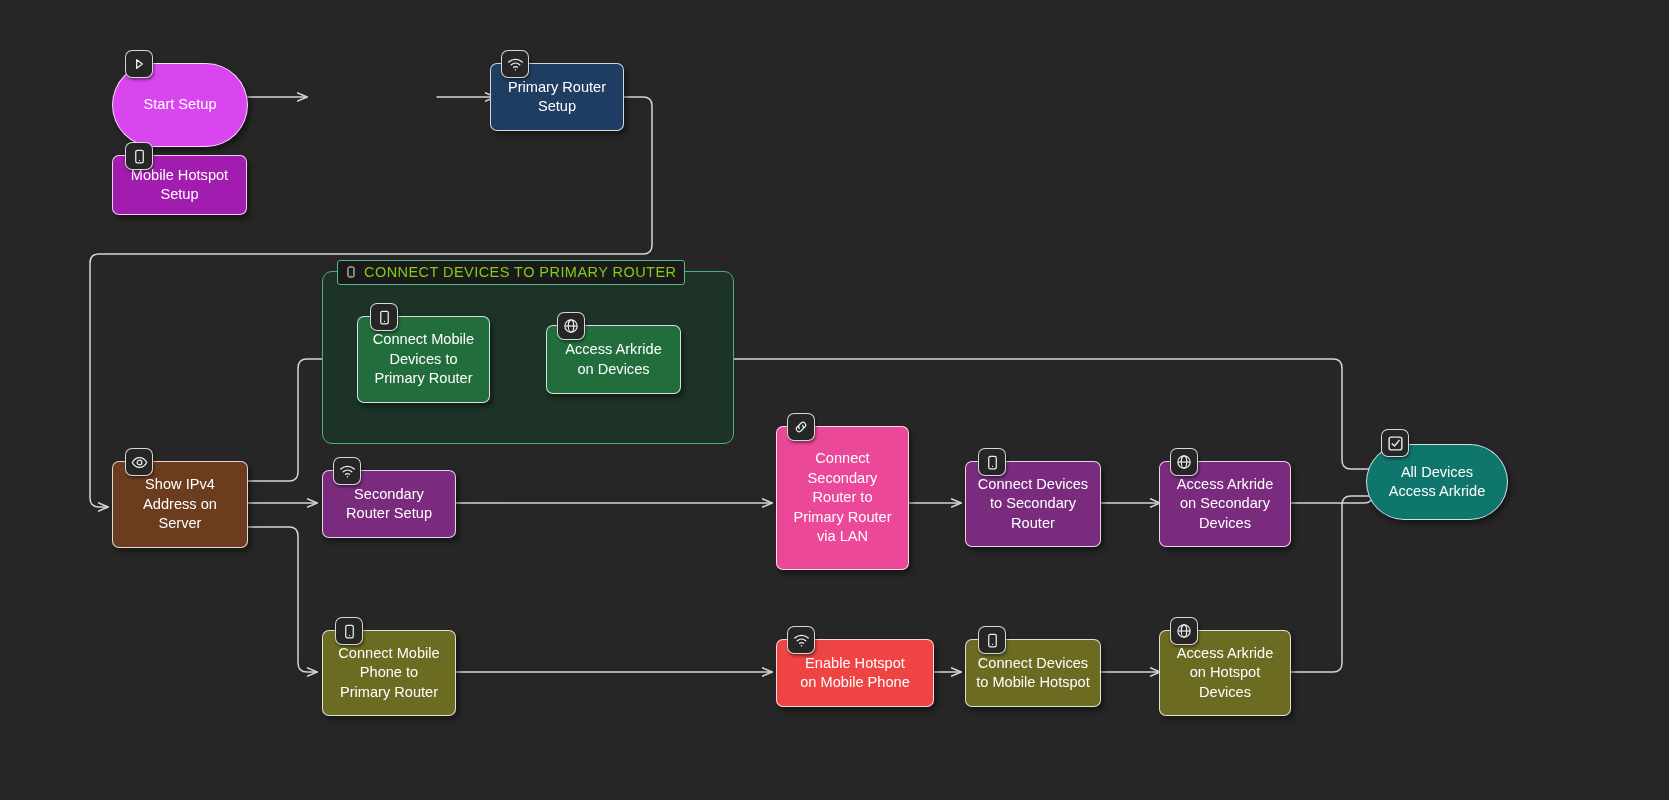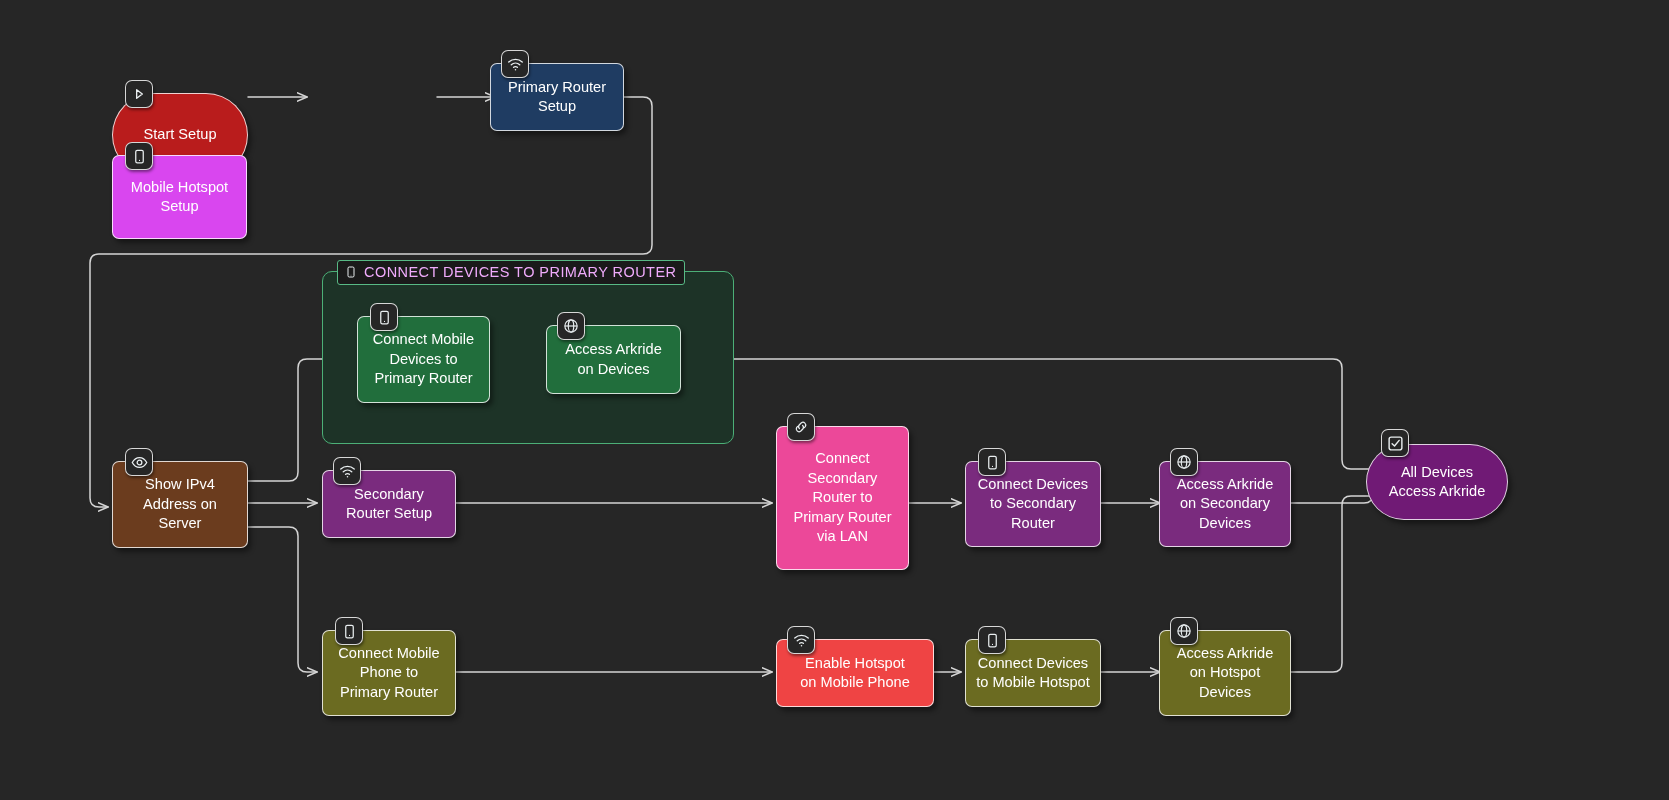--- a/index.html
+++ b/index.html
@@ -18,21 +18,21 @@
     border-radius:10px;
     background:#1d3327;
     box-sizing:border-box;
   }
   .subgraph-title{
     position:absolute;
     top:-12px;left:14px;
     background:#1a1a1a;
     border:1.4px solid #58b985;
     border-radius:3px;
-    color:#f0abfc;
+    color:#84cc16;
     font-size:14.5px;
     letter-spacing:.45px;
     padding:3px 8px 4px 6px;
     display:flex;align-items:center;gap:7px;
     white-space:nowrap;
     box-sizing:border-box;
   }
 
   
   .node{
@@ -122,21 +122,21 @@
       <span class="ticon">
         <svg viewBox="0 0 24 24" width="12" height="14" fill="none" stroke="#e9eef0" stroke-width="2">
           <rect x="6" y="2" width="12" height="20" rx="2.5"></rect>
           <circle cx="12" cy="18.2" r="0.9" fill="#e9eef0" stroke="none"></circle>
         </svg>
       </span>
       <span>CONNECT DEVICES TO PRIMARY ROUTER</span>
     </div>
   </div>
 
-  <div class="node stadium" style="left:112px;top:63px;width:136px;height:84px;background:#b91c1c;margin-top:30px;">
+  <div class="node stadium" style="left:112px;top:63px;width:136px;height:84px;background:#d946ef;">
     <span class="nicon" style="left:12px;">
       <svg viewBox="0 0 24 24" width="16" height="16" fill="none" stroke="#e9eef0" stroke-width="2" stroke-linejoin="round">
         <path d="M8.5 5.5 L17 12 L8.5 18.5 Z"></path>
       </svg>
     </span>
     <span class="label">Start Setup</span>
   </div>
 
 
   <div class="node" style="left:490px;top:63px;width:134px;height:68px;background:#1f3c62;">
@@ -145,21 +145,21 @@
         <path d="M2.5 8.5 A14 14 0 0 1 21.5 8.5"></path>
         <path d="M6 12.3 A9 9 0 0 1 18 12.3"></path>
         <path d="M9.3 16 A4.5 4.5 0 0 1 14.7 16"></path>
         <circle cx="12" cy="19.4" r="1.1" fill="#e9eef0" stroke="none"></circle>
       </svg>
     </span>
     <span class="label">Primary Router
 Setup</span>
   </div>
 
-  <div class="node" style="left:112px;top:155px;width:135px;height:84px;background:#d946ef;">
+  <div class="node" style="left:112px;top:155px;width:135px;height:60px;background:#a21caf;">
     <span class="nicon" style="left:12px;">
       <svg viewBox="0 0 24 24" width="15" height="15" fill="none" stroke="#e9eef0" stroke-width="2">
         <rect x="6" y="2" width="12" height="20" rx="2.5"></rect>
         <circle cx="12" cy="18.2" r="0.9" fill="#e9eef0" stroke="none"></circle>
       </svg>
     </span>
     <span class="label">Mobile Hotspot
 Setup</span>
   </div>
 
@@ -293,21 +293,21 @@
         <circle cx="12" cy="12" r="9.2"></circle>
         <ellipse cx="12" cy="12" rx="4.1" ry="9.2"></ellipse>
         <line x1="2.8" y1="12" x2="21.2" y2="12"></line>
       </svg>
     </span>
     <span class="label">Access Arkride
 on Hotspot
 Devices</span>
   </div>
 
-  <div class="node stadium" style="left:1366px;top:444px;width:142px;height:76px;background:#701a75;">
+  <div class="node stadium" style="left:1366px;top:444px;width:142px;height:76px;background:#0f766e;">
     <span class="nicon" style="left:14px;top:-16px;">
       <svg viewBox="0 0 24 24" width="17" height="17" fill="none" stroke="#e9eef0" stroke-width="2" stroke-linecap="round" stroke-linejoin="round">
         <rect x="3" y="3" width="18" height="18" rx="3"></rect>
         <path d="M7.2 12.2 L10.6 15.6 L17.2 7.6"></path>
       </svg>
     </span>
     <span class="label">All Devices
 Access Arkride</span>
   </div>
 

